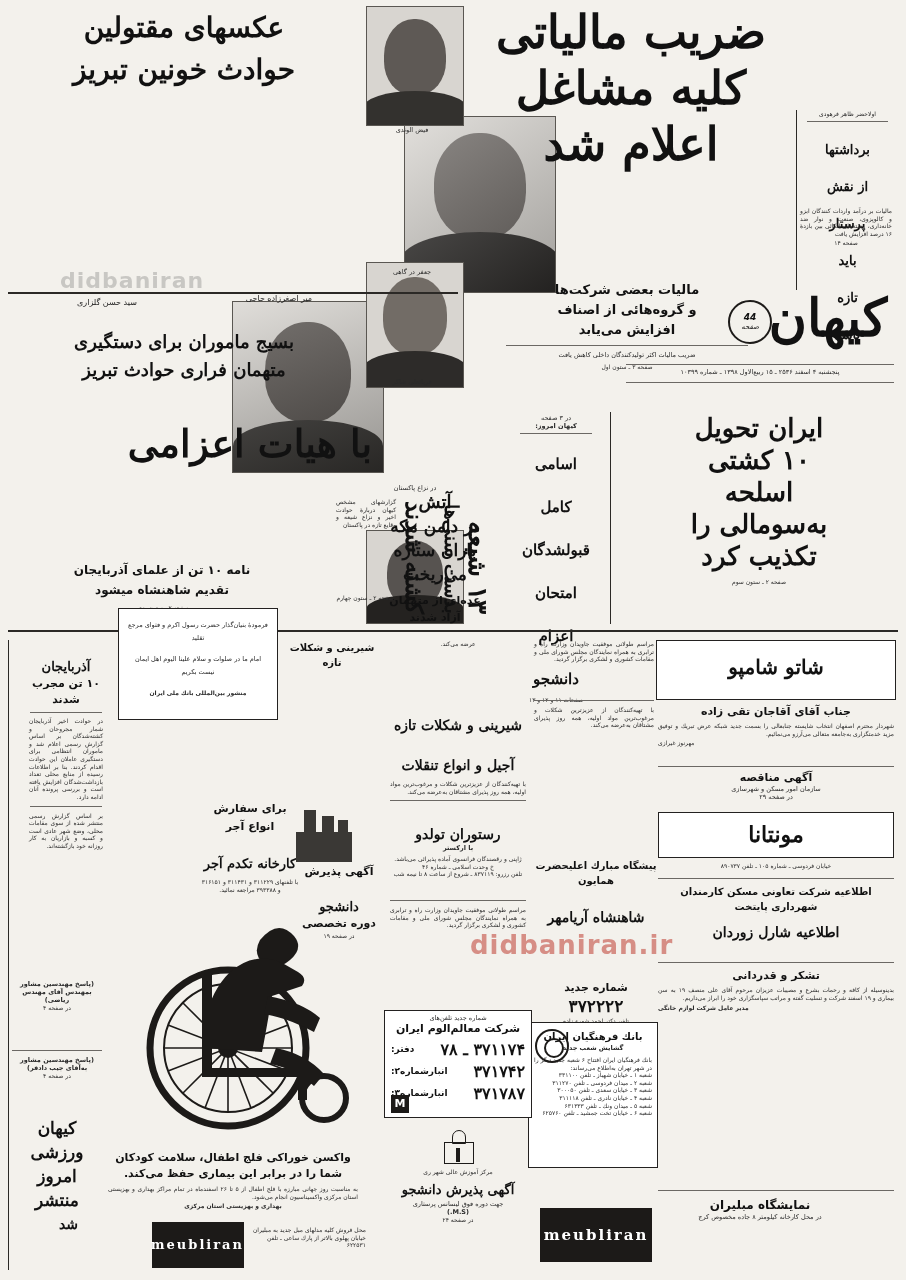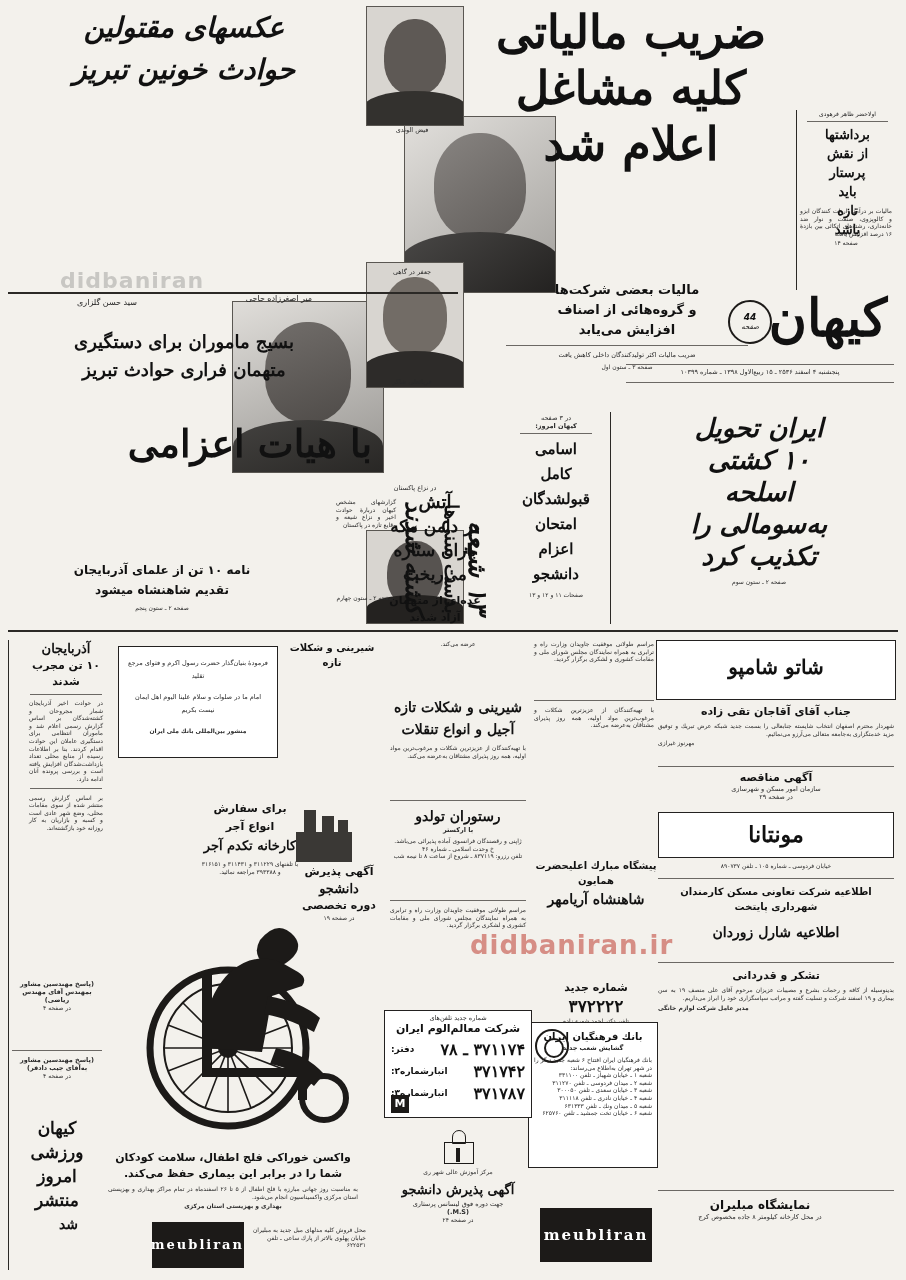--- a/index.html
+++ b/index.html
@@ -17,23 +17,23 @@
   .vr{border-right:1px solid #2b2926;}
   .cap{font-size:8px;line-height:10px;color:#1a1a1a;}
   .tiny{font-size:6.5px;line-height:8px;color:#2a2a2a;}
   .tiny2{font-size:6px;line-height:7.6px;color:#2a2a2a;}
   .just{text-align:justify;}
   
   .mast-name{font-family:"DejaVu Serif",serif;font-weight:bold;font-size:52px;line-height:52px;letter-spacing:-1px;}
   .pages-badge{width:44px;height:44px;border-radius:50%;border:2px solid #1d1b19;display:flex;flex-direction:column;align-items:center;justify-content:center;font-size:9px;line-height:10px;font-weight:bold;}
   
   .h1{font-family:"DejaVu Serif",serif;font-weight:bold;font-size:46px;line-height:56px;letter-spacing:-1px;}
-  .h2{font-family:"DejaVu Serif",serif;font-weight:bold;font-size:30px;line-height:40px;font-style:italic;}
+  .h2{font-family:"DejaVu Serif",serif;font-weight:bold;font-size:30px;line-height:40px;}
   .h3{font-family:"DejaVu Serif",serif;font-weight:bold;font-size:20px;line-height:28px;}
-  .h4{font-family:"DejaVu Serif",serif;font-weight:bold;font-size:15px;line-height:22px;}
+  .h4{font-family:"DejaVu Serif",serif;font-weight:bold;font-size:15px;line-height:22px;margin-top:18px;}
   .h5{font-weight:bold;font-size:11px;line-height:17px;}
   .vertical{writing-mode:vertical-rl;text-orientation:mixed;}
   
   .adbox{border:1px solid #232120;background:#fff;}
   .adtitle{font-weight:bold;font-size:11px;line-height:15px;text-align:center;}
   .logo-word{font-family:"DejaVu Serif",serif;font-weight:bold;font-size:20px;letter-spacing:1px;}
   .wm{position:absolute;font-family:"DejaVu Sans",sans-serif;font-weight:bold;color:rgba(190,60,50,.55);font-size:26px;letter-spacing:1px;}
   .wm2{position:absolute;font-family:"DejaVu Sans",sans-serif;font-weight:bold;color:rgba(90,90,90,.28);font-size:22px;letter-spacing:1px;}
   .meub{background:#1c1a18;color:#fff;text-align:center;font-family:"DejaVu Serif",serif;font-weight:bold;letter-spacing:2px;}
   .phone{font-family:"DejaVu Serif",serif;font-weight:bold;font-size:17px;line-height:22px;text-align:center;}
@@ -398,21 +398,21 @@
     <div class="h4" style="font-size:13px;line-height:20px;margin-top:4px;">آگهى پذيرش دانشجو</div>
     <div class="tiny">جهت دوره فوق ليسانس پرستارى</div>
     <div class="tiny" style="font-weight:bold;">(M.S.)</div>
     <div class="tiny2">در صفحه ۲۴</div>
   </div>
 
   <div class="box rtl ctr" style="left:280px;top:640px;width:104px;">
     <div class="adtitle" style="font-size:10px;">شيرينى و شكلات تازه</div>
   </div>
 
-  <div class="box adbox" style="left:118px;top:646px;width:160px;height:112px;">
+  <div class="box adbox" style="left:118px;top:608px;width:160px;height:112px;">
     <div class="rtl ctr" style="margin:10px 8px 0 8px;">
       <div class="tiny" style="line-height:13px;">فرمودهٔ بنيان‌گذار حضرت رسول اكرم و فتواى مرجع تقليد</div>
       <div class="tiny" style="line-height:13px;margin-top:8px;">امام ما در صلوات و سلام علينا اليوم اهل ايمان نيست بكريم</div>
       <div class="tiny2" style="margin-top:10px;font-weight:bold;">منشور بين‌المللى بانك ملى ايران</div>
     </div>
   </div>
 
   <div class="box rtl ctr" style="left:200px;top:800px;width:100px;">
     <div class="h5" style="font-size:11px;line-height:18px;">براى سفارش انواع آجر</div>
     <div class="h4" style="font-size:13px;line-height:20px;">كارخانه تكدم آجر</div>

